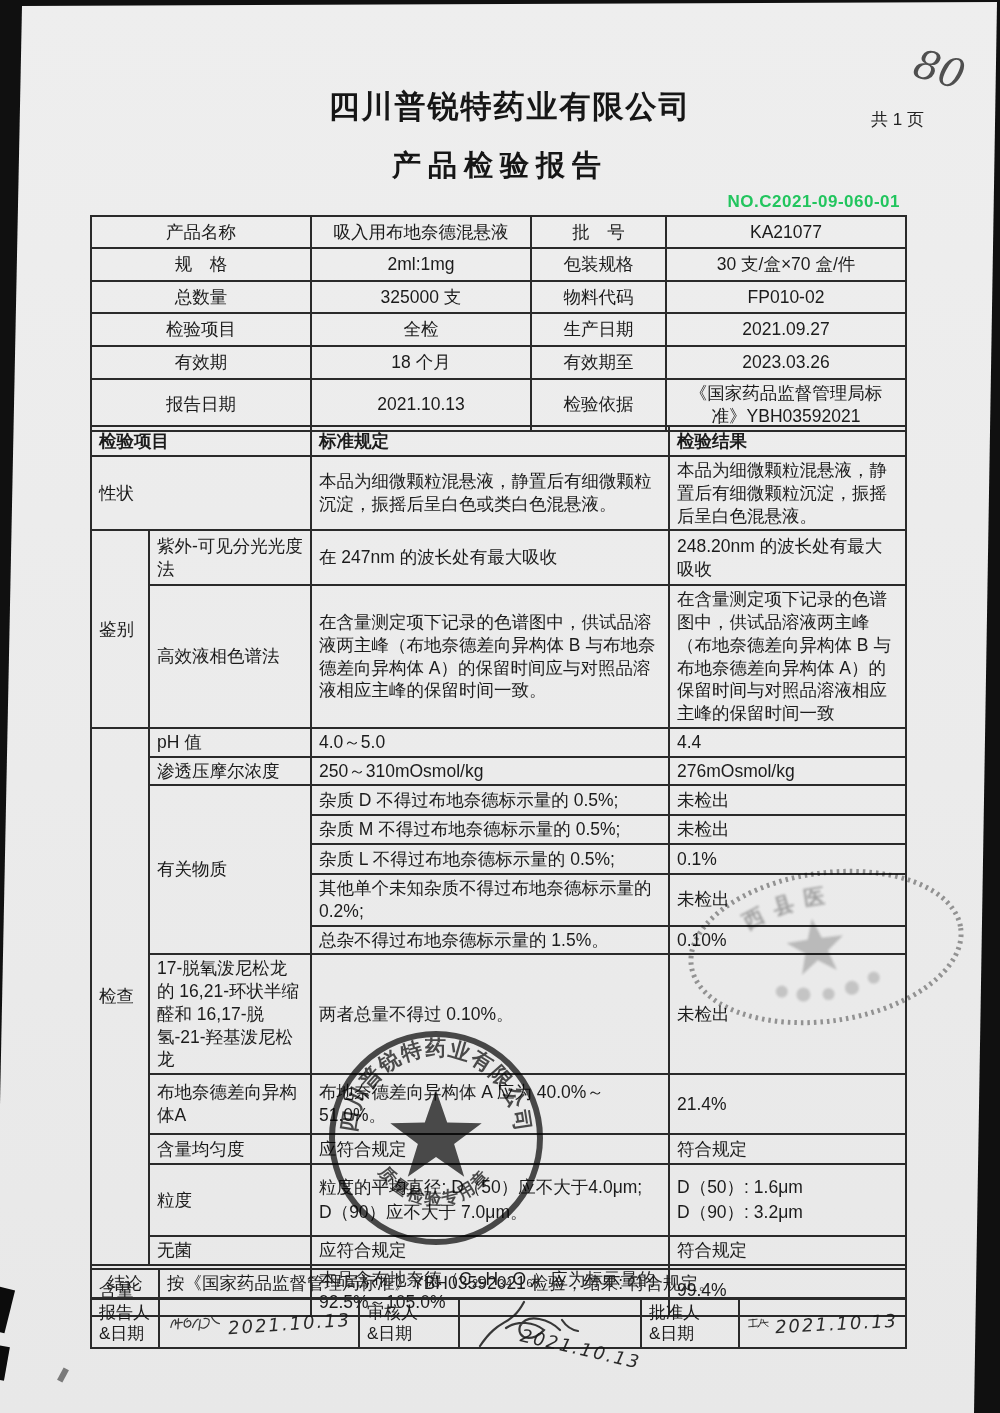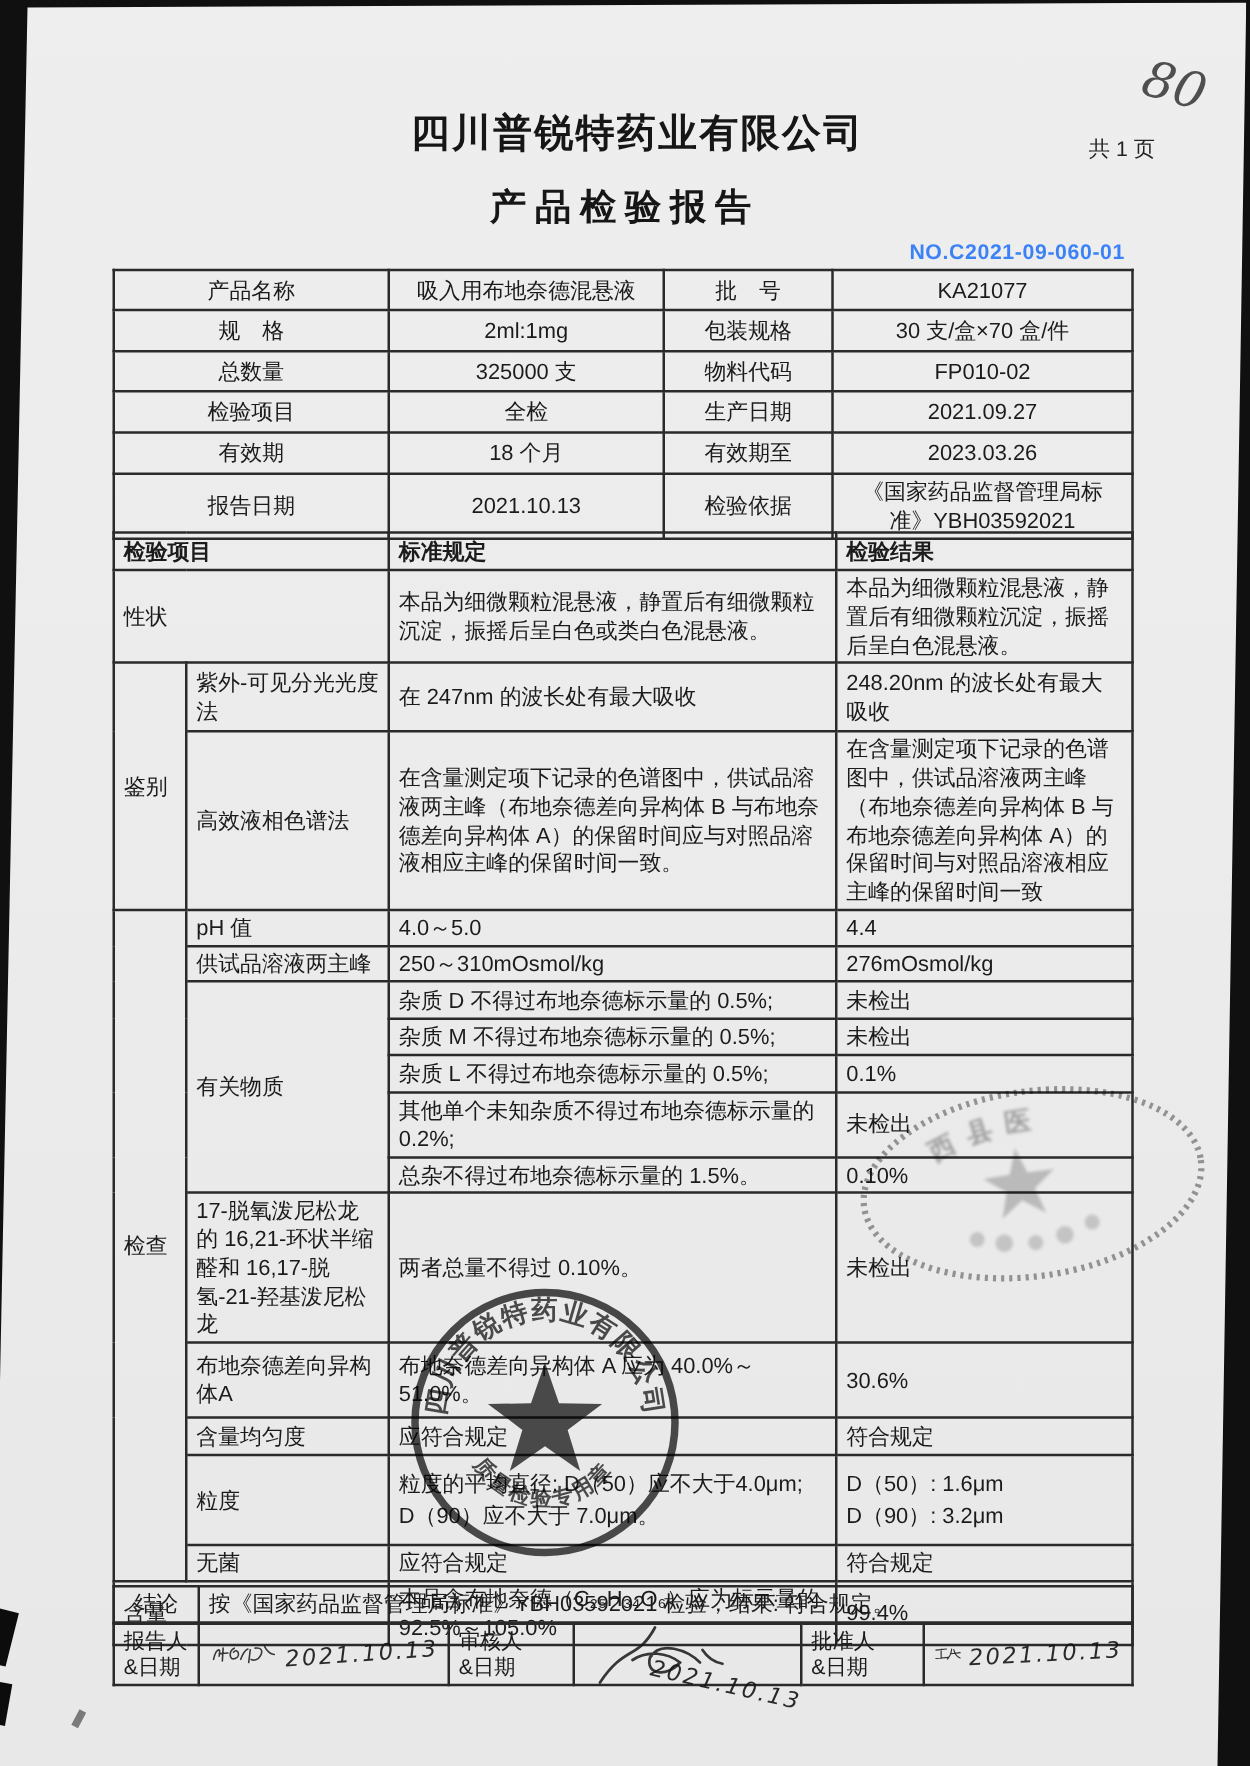--- a/index.html
+++ b/index.html
@@ -24,21 +24,21 @@
     font-size:29px;font-weight:bold;letter-spacing:7px;color:#161616;
   }
   .page-count{position:absolute;left:871px;top:108px;font-size:17px;color:#222;}
   .hw-pageno{
     position:absolute;left:914px;top:46px;font-size:40px;color:#333;
     font-family:"DejaVu Serif",serif;font-style:italic;font-weight:400;
     transform:rotate(16deg);opacity:.85;
   }
   .report-no{
     position:absolute;right:100px;top:192px;font-size:17px;font-weight:bold;
-    letter-spacing:.5px;color:#3b82f6;
+    letter-spacing:.5px;color:#22c55e;
   }
   table.t{
     position:absolute;left:90px;border-collapse:collapse;table-layout:fixed;
     font-size:17.5px;color:#1b1b1b;
   }
   table.t td{
     border:2px solid #2a2a2a;padding:2px 7px;vertical-align:middle;
     line-height:1.3;overflow:visible;
   }
   table.info{top:215px;width:815px;text-align:center;}
@@ -150,21 +150,21 @@
       <td>在含量测定项下记录的色谱图中，供试品溶液两主峰（布地奈德差向异构体 B 与布地奈德差向异构体 A）的保留时间应与对照品溶液相应主峰的保留时间一致。</td>
       <td class="res-cell">在含量测定项下记录的色谱图中，供试品溶液两主峰（布地奈德差向异构体 B 与布地奈德差向异构体 A）的保留时间与对照品溶液相应主峰的保留时间一致</td>
     </tr>
     <tr style="height:27px">
       <td class="grp" rowspan="12">检查</td>
       <td>pH 值</td>
       <td>4.0～5.0</td>
       <td>4.4</td>
     </tr>
     <tr style="height:28px">
-      <td>供试品溶液两主峰</td>
+      <td>渗透压摩尔浓度</td>
       <td>250～310mOsmol/kg</td>
       <td>276mOsmol/kg</td>
     </tr>
     <tr style="height:30px">
       <td rowspan="5">有关物质</td>
       <td>杂质 D 不得过布地奈德标示量的 0.5%;</td>
       <td>未检出</td>
     </tr>
     <tr style="height:15px">
       <td>杂质 M 不得过布地奈德标示量的 0.5%;</td>
@@ -183,21 +183,21 @@
       <td>0.10%</td>
     </tr>
     <tr style="height:108px">
       <td>17-脱氧泼尼松龙的 16,21-环状半缩醛和 16,17-脱氢-21-羟基泼尼松龙</td>
       <td>两者总量不得过 0.10%。</td>
       <td>未检出</td>
     </tr>
     <tr style="height:60px">
       <td>布地奈德差向异构体A</td>
       <td>布地奈德差向异构体 A 应为 40.0%～51.0%。</td>
-      <td>30.6%</td>
+      <td>21.4%</td>
     </tr>
     <tr style="height:30px">
       <td>含量均匀度</td>
       <td>应符合规定</td>
       <td>符合规定</td>
     </tr>
     <tr style="height:72px">
       <td>粒度</td>
       <td class="two-line">
         <div>粒度的平均直径: D（50）应不大于4.0μm;</div>

